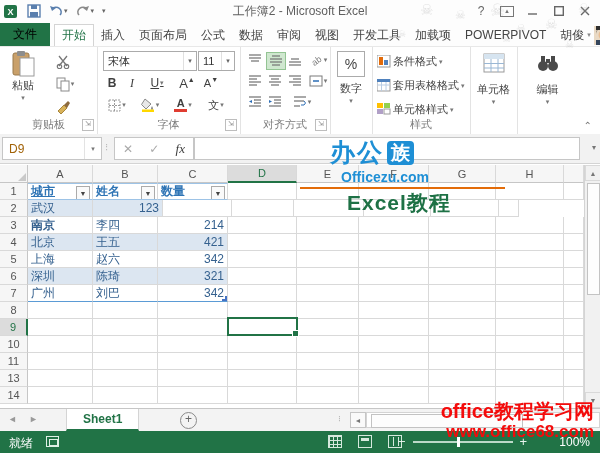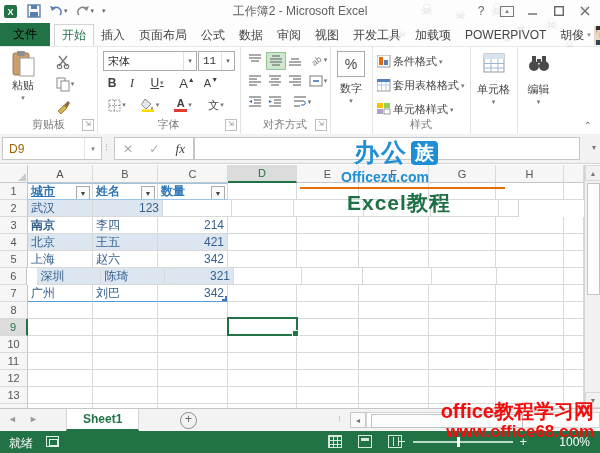--- a/index.html
+++ b/index.html
@@ -31,21 +31,21 @@
   
   .ribbon{position:absolute;left:0;top:46px;width:600px;height:88px;background:#fff;border-bottom:1px solid #d4d4d4;border-top:1px solid #e8e8e8;}
   .rgroup{position:absolute;top:0;height:87px;border-right:1px solid #e3e3e3;}
   .glabel{position:absolute;bottom:2px;left:0;width:100%;text-align:center;font-size:11px;color:#7a7a7a;}
   .launcher{position:absolute;bottom:3px;right:3px;width:10px;height:10px;border:1px solid #bdbdbd;color:#8a8a8a;font-size:7px;line-height:8px;text-align:center;}
   .bigbtn{position:absolute;display:flex;flex-direction:column;align-items:center;gap:1px;font-size:11px;color:#444;}
   .bigbtn .dd{font-size:7px;color:#777;}
   .sbtn{position:absolute;display:flex;align-items:center;gap:2px;font-size:11px;color:#444;}
   .sbtn .dd{font-size:7px;color:#777;}
   .combo{position:absolute;height:18px;border:1px solid #ababab;background:#fff;display:flex;align-items:center;font-size:11px;color:#333;}
-  .combo .cval{flex:1;padding-left:4px;white-space:nowrap;overflow:hidden;font-family:Liberation Mono, monospace;}
+  .combo .cval{flex:1;padding-left:4px;white-space:nowrap;overflow:hidden;}
   .combo .dd{width:12px;text-align:center;font-size:7px;color:#666;border-left:1px solid #e0e0e0;align-self:stretch;display:flex;align-items:center;justify-content:center;}
   .fbtn{position:absolute;display:flex;align-items:center;justify-content:center;color:#3f3f3f;}
   .fbtn .dd{font-size:7px;color:#777;margin-left:1px;}
   .sel-green{background:#cfe7cf;border:1px solid #93c493;}
   .colorbar{display:block;width:13px;height:3px;margin-top:1px;}
   .pctbox{position:absolute;left:8px;top:4px;width:26px;height:24px;border:1px solid #ababab;background:#fff;font-size:14px;color:#444;display:flex;align-items:center;justify-content:center;}
   .collapse{position:absolute;right:8px;bottom:4px;color:#777;font-size:10px;}
 
   
   .fbar{position:absolute;left:0;top:134px;width:600px;height:29px;background:#f2f2f2;border-bottom:1px solid #d4d4d4;}
@@ -107,21 +107,21 @@
   .st-view.v3::after{content:"";position:absolute;left:4px;top:1px;bottom:1px;width:4px;border-left:1px solid #d6e9dd;border-right:1px solid #d6e9dd;}
   .st-zoom{position:absolute;left:398px;top:3px;display:flex;align-items:center;gap:7px;}
   .st-zoom .zminus,.st-zoom .zplus{font-size:13px;color:#eaf5ee;}
   .ztrack{position:relative;width:100px;height:2px;background:#bcd9c8;}
   .zthumb{position:absolute;left:44px;top:-4px;width:3px;height:10px;background:#fff;}
   .st-pct{position:absolute;right:10px;top:4px;font-size:12px;color:#fff;}
 
   
   .wm-center{position:absolute;left:330px;top:136px;z-index:30;pointer-events:none;}
   .wm-brand{display:flex;align-items:center;}
-  .wm-brand .b1{font-size:25px;font-weight:bold;color:#1e8fd5;letter-spacing:2px;margin-left:24px;}
+  .wm-brand .b1{font-size:25px;font-weight:bold;color:#1e8fd5;letter-spacing:2px;}
   .wm-brand .b2{margin-left:3px;width:27px;height:24px;background:#1e8fd5;border-radius:4px;color:#fff;font-size:19px;font-weight:bold;display:flex;align-items:center;justify-content:center;}
   .wm-site{margin-top:0;text-align:center;width:110px;font-size:14px;font-weight:bold;color:#1e8fd5;}
   .wm-line{position:absolute;left:300px;top:187px;width:205px;height:2px;background:#e36c09;z-index:30;pointer-events:none;}
   .wm-tag{position:absolute;left:347px;top:189px;font-size:21px;font-weight:bold;color:#1e7145;letter-spacing:1px;z-index:30;pointer-events:none;}
   .wm-corner{position:absolute;right:6px;top:400px;text-align:right;z-index:30;pointer-events:none;color:#f40b0b;}
   .wm-corner .l1{font-size:20px;font-weight:bold;line-height:22px;}
   .wm-corner .l2{font-size:17px;font-weight:bold;line-height:20px;}
 
   svg{display:block;}
 </style>
@@ -453,21 +453,21 @@
             <rect x="1" y="1" width="20" height="18" fill="#fff" stroke="#9a9a9a"></rect>
             <rect x="1" y="1" width="20" height="5" fill="#d6e4f0"></rect>
             <path d="M1 10.5 H21 M1 15 H21 M8 6 V19 M15 6 V19" stroke="#9ab7d4"></path>
           </svg>
         <span style="margin-top:8px;">单元格</span>
         <span class="dd">▾</span>
       </div>
     </div>
 
     <div class="rgroup" style="left:517px;width:43px;border-right:none;">
-      <div class="bigbtn" style="left:2px;top:6px;width:39px;">
+      <div class="bigbtn" style="left:11px;top:6px;width:39px;">
         <svg width="22" height="20">
             <circle cx="6" cy="13" r="5" fill="#4a4a4a"></circle>
             <circle cx="16" cy="13" r="5" fill="#4a4a4a"></circle>
             <rect x="4" y="3" width="4" height="7" fill="#4a4a4a"></rect>
             <rect x="14" y="3" width="4" height="7" fill="#4a4a4a"></rect>
             <rect x="9" y="6" width="4" height="4" fill="#4a4a4a"></rect>
           </svg>
         <span style="margin-top:8px;">编辑</span>
         <span class="dd">▾</span>
       </div>
@@ -559,21 +559,21 @@
         <div class="cell t-num" style="width: 70px;">342</div>
         <div class="cell" style="width: 69px;"></div>
         <div class="cell" style="width: 62px;"></div>
         <div class="cell" style="width: 70px;"></div>
         <div class="cell" style="width: 67px;"></div>
         <div class="cell" style="width: 68px;"></div>
         <div class="cell" style="width: 20px;"></div>
       </div>
       <div class="grow">
         <div class="rhead">6</div>
-        <div class="cell t-data band" style="width: 65px; margin-left: 10px;">深圳</div>
+        <div class="cell t-data band" style="width: 65px;">深圳</div>
         <div class="cell t-data band" style="width: 65px;">陈琦</div>
         <div class="cell t-num band" style="width: 70px;">321</div>
         <div class="cell" style="width: 69px;"></div>
         <div class="cell" style="width: 62px;"></div>
         <div class="cell" style="width: 70px;"></div>
         <div class="cell" style="width: 67px;"></div>
         <div class="cell" style="width: 68px;"></div>
         <div class="cell" style="width: 20px;"></div>
       </div>
       <div class="grow">
@@ -619,32 +619,20 @@
         <div class="cell" style="width: 70px;"></div>
         <div class="cell" style="width: 69px;"></div>
         <div class="cell" style="width: 62px;"></div>
         <div class="cell" style="width: 70px;"></div>
         <div class="cell" style="width: 67px;"></div>
         <div class="cell" style="width: 68px;"></div>
         <div class="cell" style="width: 20px;"></div>
       </div>
       <div class="grow">
         <div class="rhead">11</div>
-        <div class="cell" style="width: 65px;"></div>
-        <div class="cell" style="width: 65px;"></div>
-        <div class="cell" style="width: 70px;"></div>
-        <div class="cell" style="width: 69px;"></div>
-        <div class="cell" style="width: 62px;"></div>
-        <div class="cell" style="width: 70px;"></div>
-        <div class="cell" style="width: 67px;"></div>
-        <div class="cell" style="width: 68px;"></div>
-        <div class="cell" style="width: 20px;"></div>
-      </div>
-      <div class="grow">
-        <div class="rhead">12</div>
         <div class="cell" style="width: 65px;"></div>
         <div class="cell" style="width: 65px;"></div>
         <div class="cell" style="width: 70px;"></div>
         <div class="cell" style="width: 69px;"></div>
         <div class="cell" style="width: 62px;"></div>
         <div class="cell" style="width: 70px;"></div>
         <div class="cell" style="width: 67px;"></div>
         <div class="cell" style="width: 68px;"></div>
         <div class="cell" style="width: 20px;"></div>
       </div>

